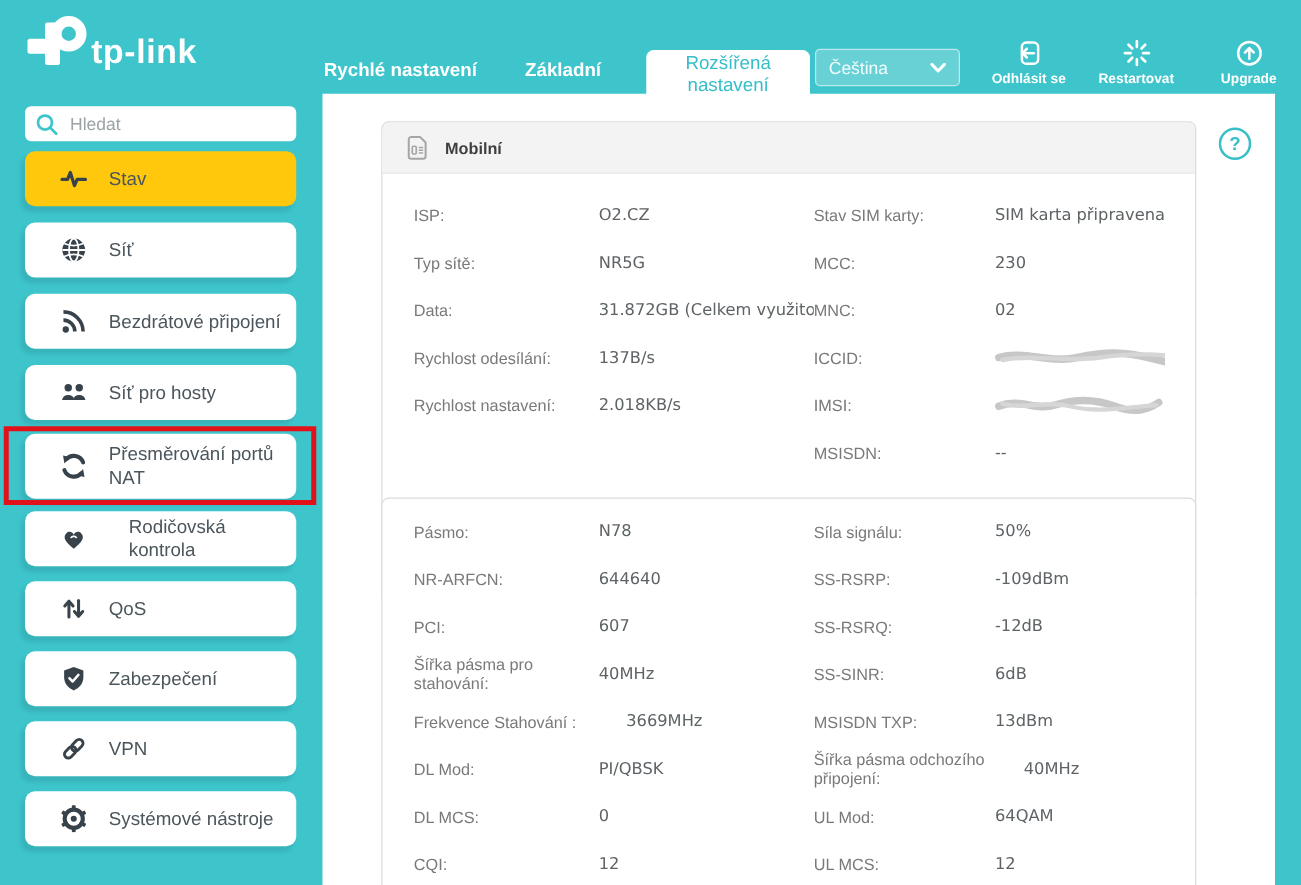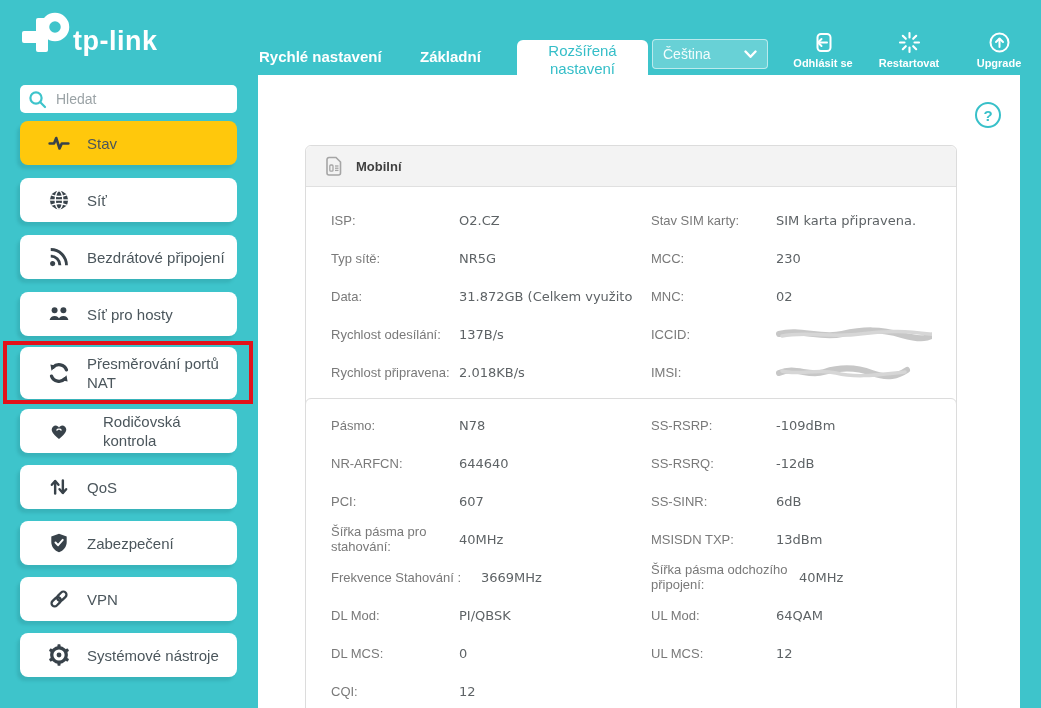--- a/index.html
+++ b/index.html
@@ -60,32 +60,32 @@
   .it-zabezp{top:446px;}
   .it-vpn{top:502px;}
   .it-system{top:558px;}
   .annot-box{
     position:absolute;left:3px;top:266px;width:250px;height:63px;
     border:4px solid #E2121A;box-sizing:border-box;pointer-events:none;z-index:5;
   }
   
   .content{position:absolute;left:258px;top:75px;width:762px;height:633px;background:#fff;overflow:hidden;}
   .card{position:absolute;left:47px;width:652px;background:#fff;border:1px solid #DCDCDC;border-radius:6px;box-sizing:border-box;}
-  .card1{top:22px;height:386px;margin-top:48px;}
+  .card1{top:22px;height:386px;}
   .card2{top:323px;height:340px;}
   .card-hd{
     height:40px;background:#F3F3F3;border-bottom:1px solid #E0E0E0;border-radius:6px 6px 0 0;
     display:flex;align-items:center;padding-left:18px;gap:13px;
   }
   .card-hd .t{font-size:13px;font-weight:bold;color:#3F3F3F;}
   .cols{display:flex;padding:14px 24px 0 25px;}
   .card2 .cols{padding-top:7px;}
   .col-l{width:320px;flex:none;}
   .col-r{flex:1;min-width:0;}
-  .irow{display:flex;align-items:center;height:38px;}
+  .irow{display:flex;align-items:center;height:38px;gap:20px;}
   .lbl{width:128px;flex:none;font-size:13px;color:#797979;line-height:15px;padding-right:6px;box-sizing:border-box;}
   .col-r .lbl{width:125px;}
   .val{flex:1;min-width:0;font-family:"DejaVu Sans",sans-serif;font-size:13px;color:#5E6366;white-space:nowrap;overflow:hidden;}
   .help{
     position:absolute;left:717px;top:27px;width:26px;height:26px;border:2px solid #38C0C9;
     border-radius:50%;box-sizing:border-box;color:#38C0C9;font-size:15px;font-weight:bold;
     display:flex;align-items:center;justify-content:center;cursor:pointer;
   }
   svg{display:block;}
 </style>
@@ -330,21 +330,21 @@
           </div>
         <div class="irow">
             <span class="lbl">Data:</span>
             <span class="val">31.872GB (Celkem využito</span>
           </div>
         <div class="irow">
             <span class="lbl">Rychlost odesílání:</span>
             <span class="val">137B/s</span>
           </div>
         <div class="irow">
-            <span class="lbl">Rychlost připravena:</span>
+            <span class="lbl">Rychlost nastavení:</span>
             <span class="val">2.018KB/s</span>
           </div>
       </div>
       <div class="col-r">
         <div class="irow">
             <span class="lbl">Stav SIM karty:</span>
             <span class="val">SIM karta připravena.</span>
           </div>
         <div class="irow">
             <span class="lbl">MCC:</span>
@@ -411,20 +411,24 @@
             <span class="lbl">DL MCS:</span>
             <span class="val">0</span>
           </div>
         <div class="irow">
             <span class="lbl">CQI:</span>
             <span class="val">12</span>
           </div>
       </div>
       <div class="col-r">
         <div class="irow">
+            <span class="lbl">Síla signálu:</span>
+            <span class="val">50%</span>
+          </div>
+        <div class="irow">
             <span class="lbl">SS-RSRP:</span>
             <span class="val">-109dBm</span>
           </div>
         <div class="irow">
             <span class="lbl">SS-RSRQ:</span>
             <span class="val">-12dB</span>
           </div>
         <div class="irow">
             <span class="lbl">SS-SINR:</span>
             <span class="val">6dB</span>

